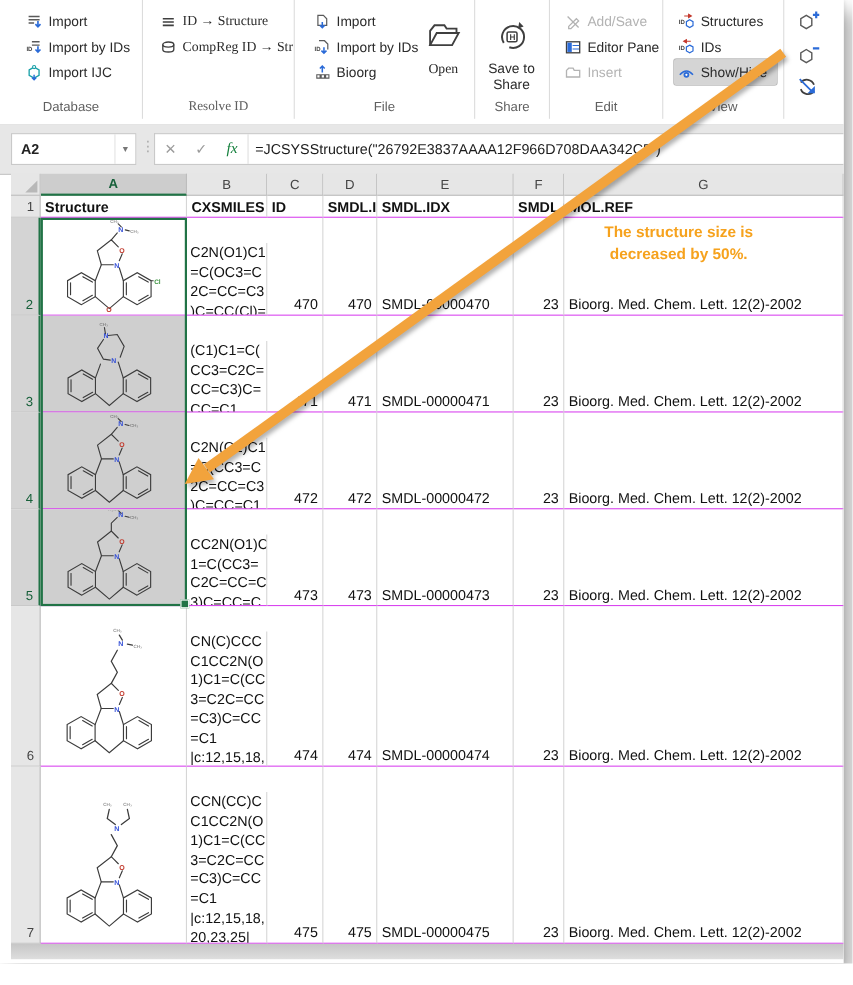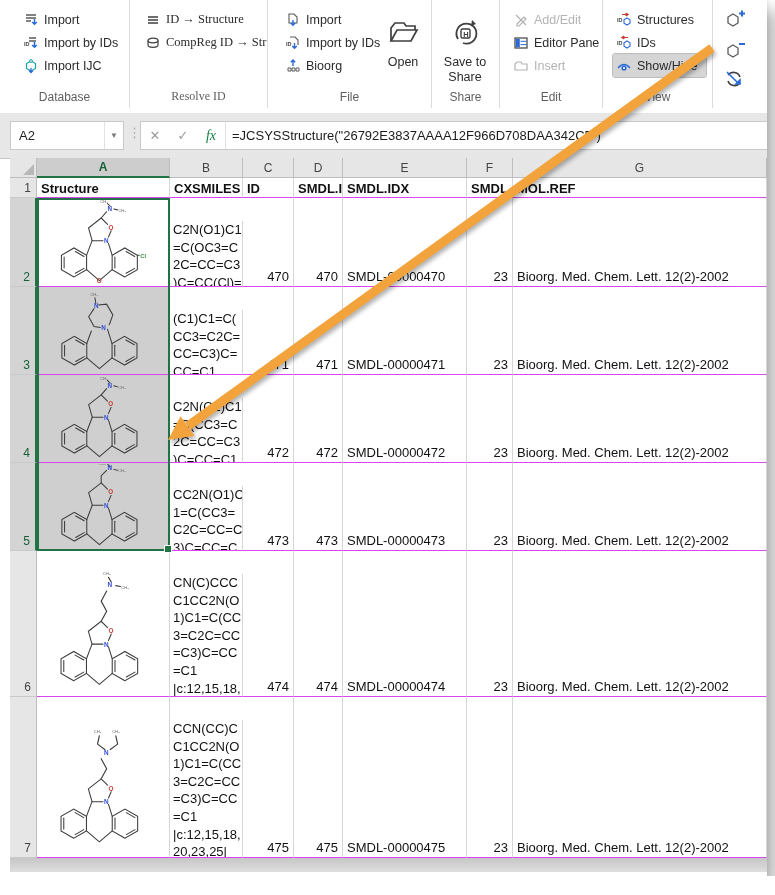--- a/index.html
+++ b/index.html
@@ -5,29 +5,29 @@
   html,body{margin:0;padding:0;background:#fff;font-family:"Liberation Sans",sans-serif;}
   #app{position:relative;width:767px;height:876px;background:#fff;box-shadow:10px 10px 16px rgba(0,0,0,.28),0 0 4px rgba(0,0,0,.12);overflow:hidden;}
   
   .ribbon{position:absolute;left:0;top:0;width:767px;height:113px;background:#fff;border-bottom:1px solid #d0d0d0;display:flex;}
   .rgroup{position:relative;height:108px;border-right:1px solid #dcdcdc;padding:8px 6px 0 8px;box-sizing:border-box;}
   .rgroup .glabel{position:absolute;bottom:4px;left:0;right:0;text-align:center;font-size:12px;color:#5f5f5f;}
   .ritem{display:flex;align-items:center;gap:5px;height:23px;font-size:12.5px;color:#2b2b2b;cursor:pointer;padding:0 3px;border-radius:2px;white-space:nowrap;}
   .ritem.dis{color:#b3b3b3;}
   .ritem.active{background:#d5d5d5;outline:1px solid #bcbcbc;}
   .ricon{width:16px;height:16px;flex:0 0 16px;}
-  .bigbtns{display:flex;}
+  .bigbtns{display:flex;font-family:Liberation Serif, serif;}
   .bigbtn{width:50px;height:92px;display:flex;flex-direction:column;align-items:center;justify-content:flex-start;padding-top:8px;box-sizing:border-box;font-size:12.5px;color:#2b2b2b;text-align:center;cursor:pointer;line-height:15px;}
   .bigbtn .bicon{width:34px;height:34px;margin-bottom:5px;}
   .toolcol{display:flex;flex-direction:column;gap:3px;padding:8px 6px 0 8px;}
   .toolbtn{width:26px;height:26px;display:flex;align-items:center;justify-content:center;cursor:pointer;border-radius:2px;}
   
   .fbar{position:absolute;left:0;top:113px;width:767px;height:45px;background:#e7e7e7;border-bottom:1px solid #c6c6c6;}
   .namebox{position:absolute;left:10px;top:8px;width:112px;height:27px;background:#fff;border:1px solid #c9c9c9;display:flex;align-items:center;font-size:13px;color:#222;}
-  .namebox .nbval{flex:1;padding-left:8px;}
+  .namebox .nbval{flex:1;padding-left:8px;font-weight:bold;}
   .namebox .nbdrop{width:18px;height:100%;display:flex;align-items:center;justify-content:center;color:#777;font-size:8px;border-left:1px solid #e3e3e3;cursor:pointer;}
   .fdots{position:absolute;left:128px;top:12px;color:#a8a8a8;font-size:13px;}
   .ffield{position:absolute;left:140px;top:8px;right:0;height:27px;background:#fff;border:1px solid #c9c9c9;border-right:none;display:flex;align-items:center;}
   .fbtn{width:28px;text-align:center;font-size:13px;color:#9b9b9b;cursor:pointer;}
   .fx{font-family:"Liberation Serif",serif;font-style:italic;color:#15803d;font-size:14px;}
   .ftext{flex:1;border-left:1px solid #e0e0e0;height:100%;display:flex;align-items:center;padding-left:6px;font-size:13px;color:#1c1c1c;white-space:nowrap;overflow:hidden;}
   
   .sheet{position:absolute;left:10px;top:158px;display:grid;grid-template-columns:27px 133px 73px 51px 49px 124px 46px 254px;grid-template-rows:20px 20px 89px 88px 88px 88px 146px 161px;background:#fff;}
   .hc{background:#e6e6e6;border-right:1px solid #bdbdbd;border-bottom:1px solid #bdbdbd;font-size:12px;color:#444;display:flex;align-items:center;justify-content:center;box-sizing:border-box;cursor:pointer;}
   .hc.sel{background:#cdcdcd;color:#17603a;border-bottom:2px solid #217346;font-weight:bold;}
@@ -179,21 +179,21 @@
       </div>
       <div class="glabel">Share</div>
     </div>
 
     <div class="rgroup" style="width:103px;padding-left:10px;">
       <div class="ritem dis">
         <svg class="ricon" viewBox="0 0 16 16">
             <path d="M4 12l7-7 2 2-7 7H4z" stroke="#b3b3b3" fill="none" stroke-width="1.2"></path>
             <path d="M3 3l10 10" stroke="#b3b3b3" stroke-width="1.2"></path>
           </svg>
-        <span>Add/Edit</span>
+        <span>Add/Save</span>
       </div>
       <div class="ritem">
         <svg class="ricon" viewBox="0 0 16 16">
             <rect x="2" y="3" width="12" height="10" stroke="#3f3f3f" fill="none" stroke-width="1.2"></rect>
             <rect x="2.8" y="3.8" width="4" height="8.4" fill="#2b6bd8"></rect>
             <path d="M7.5 6.3h6M7.5 9.6h6" stroke="#2b6bd8" stroke-width="1"></path>
           </svg>
         <span>Editor Pane</span>
       </div>
       <div class="ritem dis">
@@ -432,20 +432,24 @@
     <div class="c num">23</div>
     <div class="c txt">Bioorg. Med. Chem. Lett. 12(2)-2002</div>
 
     <div class="selbox">
         <div class="handle"></div>
       </div>
   </div>
 
   <div class="bottomband"></div>
 
+  <div class="annot" style="color:#F6A21D;">
+    <div>The structure size is</div>
+    <div>decreased by 50%.</div>
+  </div>
 
   <svg class="overlay">
     <g filter="drop-shadow(2px 3px 2px rgba(0,0,0,0.3))">
       <line x1="712" y1="48" x2="188" y2="426" stroke="#F2A33C" stroke-width="9"></line>
       <polygon points="168,440 180.5,416.3 194.5,435.7" fill="#F2A33C"></polygon>
     </g>
   </svg>
 
 </div>
 

